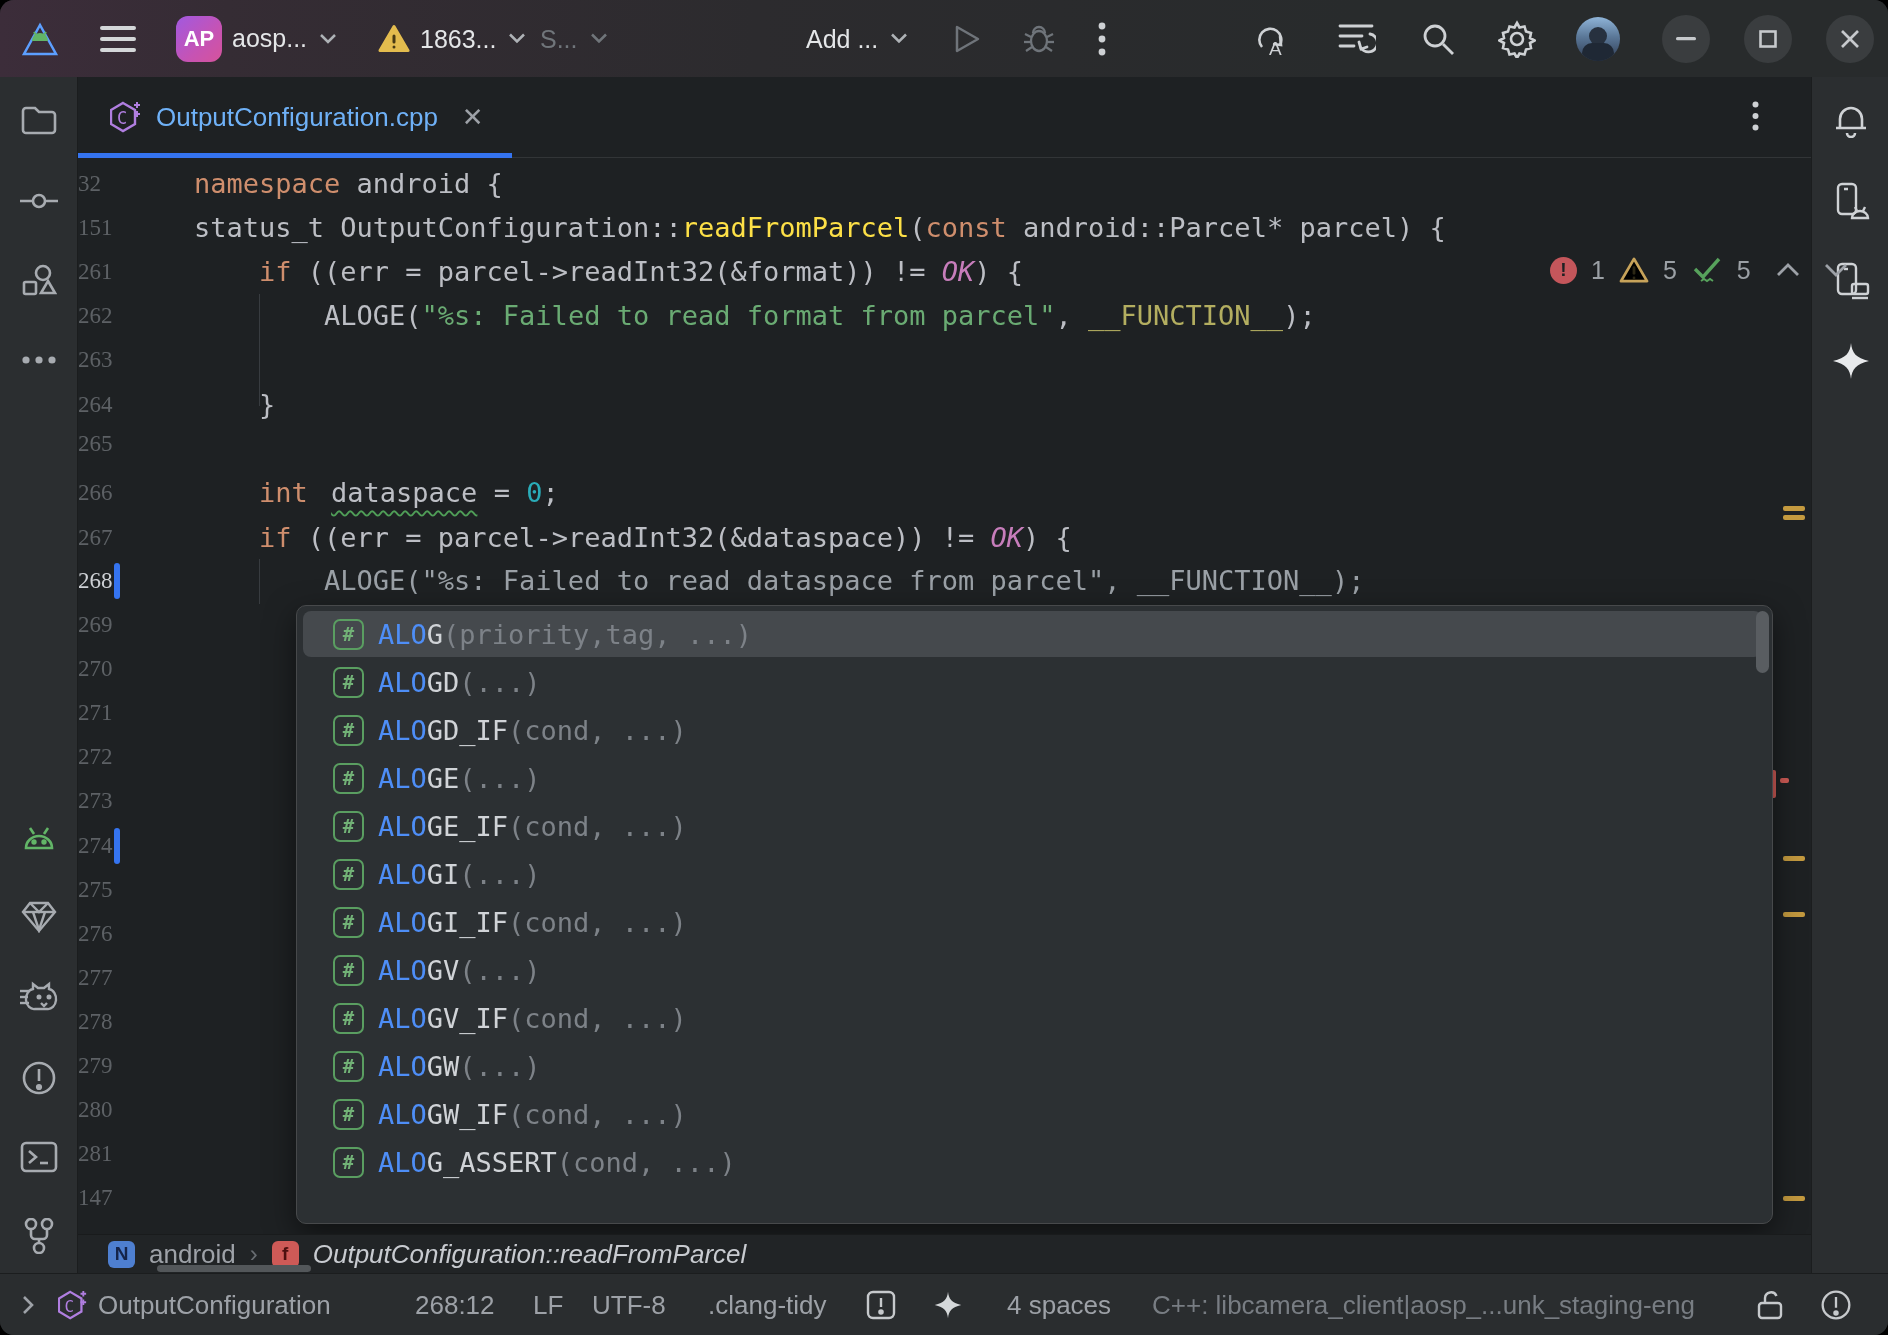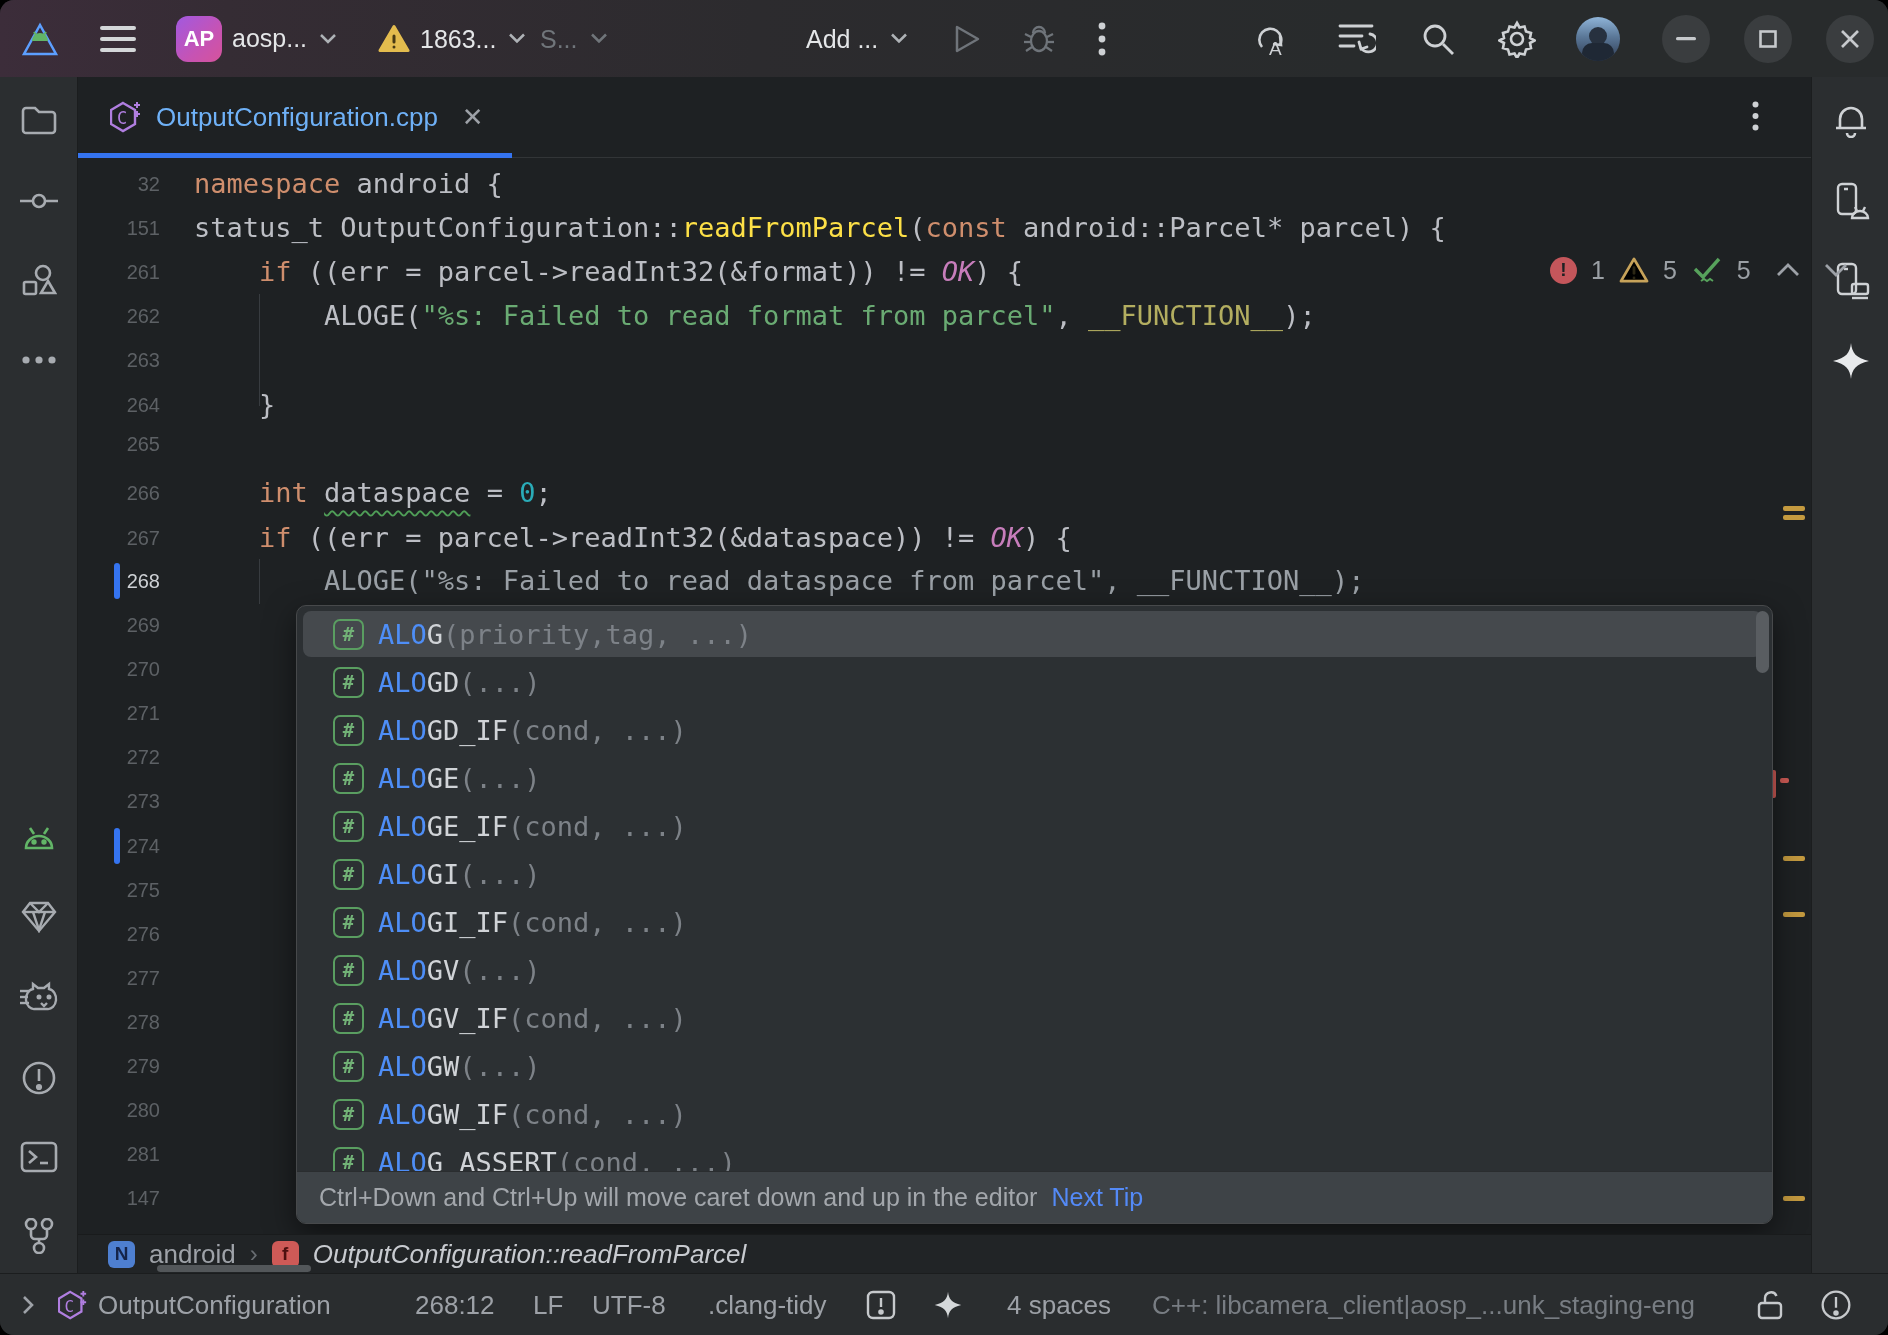--- a/index.html
+++ b/index.html
@@ -23,29 +23,29 @@
   .stripicon{position:absolute;left:50%;transform:translate(-50%,-50%);}
   
   #main{left:78px;top:77px;width:1733px;height:1196px;background:#1e2123;}
   #tabbar{left:0;top:0;width:100%;height:80px;border-bottom:1px solid #323537;}
   #tab{position:absolute;left:14px;top:0;height:80px;display:flex;align-items:center;gap:14px;padding:0 18px;}
   #tab .tlabel{color:#6fb1f7;font-size:26px;}
   #tab .tclose{color:#9da1a7;font-size:26px;margin-left:10px;}
   #tabline{position:absolute;left:0;bottom:-1px;width:434px;height:5px;background:#3574f0;}
   #editor{left:0;top:81px;width:100%;height:1076px;}
   .crow{position:absolute;left:0;width:100%;height:44px;}
-  .lnum{position:absolute;left:0;top:0;width:82px;text-align:right;color:#5d6165;
-        font-family:Liberation Sans, sans-serif;font-size:20px;line-height:44px;}
+  .lnum{position:absolute;left:0;top:0;width:82px;color:#5d6165;
+        font-family:Liberation Serif, serif;font-size:23px;line-height:44px;}
   .crow.active .lnum{color:#ced1d5;}
   .ccode{position:absolute;left:116px;top:0;white-space:pre;
          font-family:"DejaVu Sans Mono",monospace;font-size:27px;line-height:44px;}
   .gbar{position:absolute;left:36px;top:4px;width:6px;height:36px;background:#3574f0;border-radius:3px;}
   .kw{color:#cf8e6d}.pl{color:#bcbec4}.fn{color:#fde047}.st{color:#6aab73}.mc{color:#b3ae60}
   .cn{color:#c77dbb;font-style:italic}.nm{color:#2aacb8}.gr{color:#9aa0a6}
-  .wv{color:#bcbec4;text-decoration:underline wavy #4f9e57 2px;text-underline-offset:8px;}
+  .wv{color:#bcbec4;text-decoration:underline wavy #4f9e57 2px;text-underline-offset:8px;margin-left:7px;}
   .iguide{position:absolute;width:1px;background:#383c40;left:181px;}
   
   #inspect{left:1472px;top:95px;height:34px;display:flex;align-items:center;gap:14px;color:#9ba0a5;font-size:25px;}
   .errdot{width:27px;height:27px;border-radius:50%;background:#c4565b;color:#1e2123;display:flex;align-items:center;justify-content:center;font-weight:bold;font-size:19px;}
   
   .mark-y{position:absolute;width:22px;height:5px;background:#c49a3f;border-radius:2px;}
   .mark-r{position:absolute;background:#cf5b56;border-radius:2px;}
   
   #popup{left:218px;top:528px;width:1475px;height:617px;background:#2c3033;border:1px solid #47494b;
          border-radius:10px;box-shadow:0 10px 30px rgba(0,0,0,.5);overflow:hidden;}
@@ -526,24 +526,20 @@
           <div class="pitem" style="top: 484px;">
             <div class="picon">#</div>
             <div><span class="ppre">ALO</span><span class="pname">GW_IF</span><span class="pparam">(cond, ...)</span></div>
           </div>
           <div class="pitem" style="top: 532px;">
             <div class="picon">#</div>
             <div><span class="ppre">ALO</span><span class="pname">G_ASSERT</span><span class="pparam">(cond, ...)</span></div>
           </div>
         </div>
       <div id="pscroll"></div>
-      <div id="ptip">
-        <span>Ctrl+Down and Ctrl+Up will move caret down and up in the editor</span>
-        <a href="#">Next Tip</a>
-      </div>
     </div>
 
     <div id="crumbs" class="abs">
       <span class="bbadge bN">N</span>
       <span>android</span>
       <span class="bsep">›</span>
       <span class="bbadge bf">f</span>
       <span class="bfn">OutputConfiguration::readFromParcel</span>
     </div>
     <div id="hscroll"></div>

